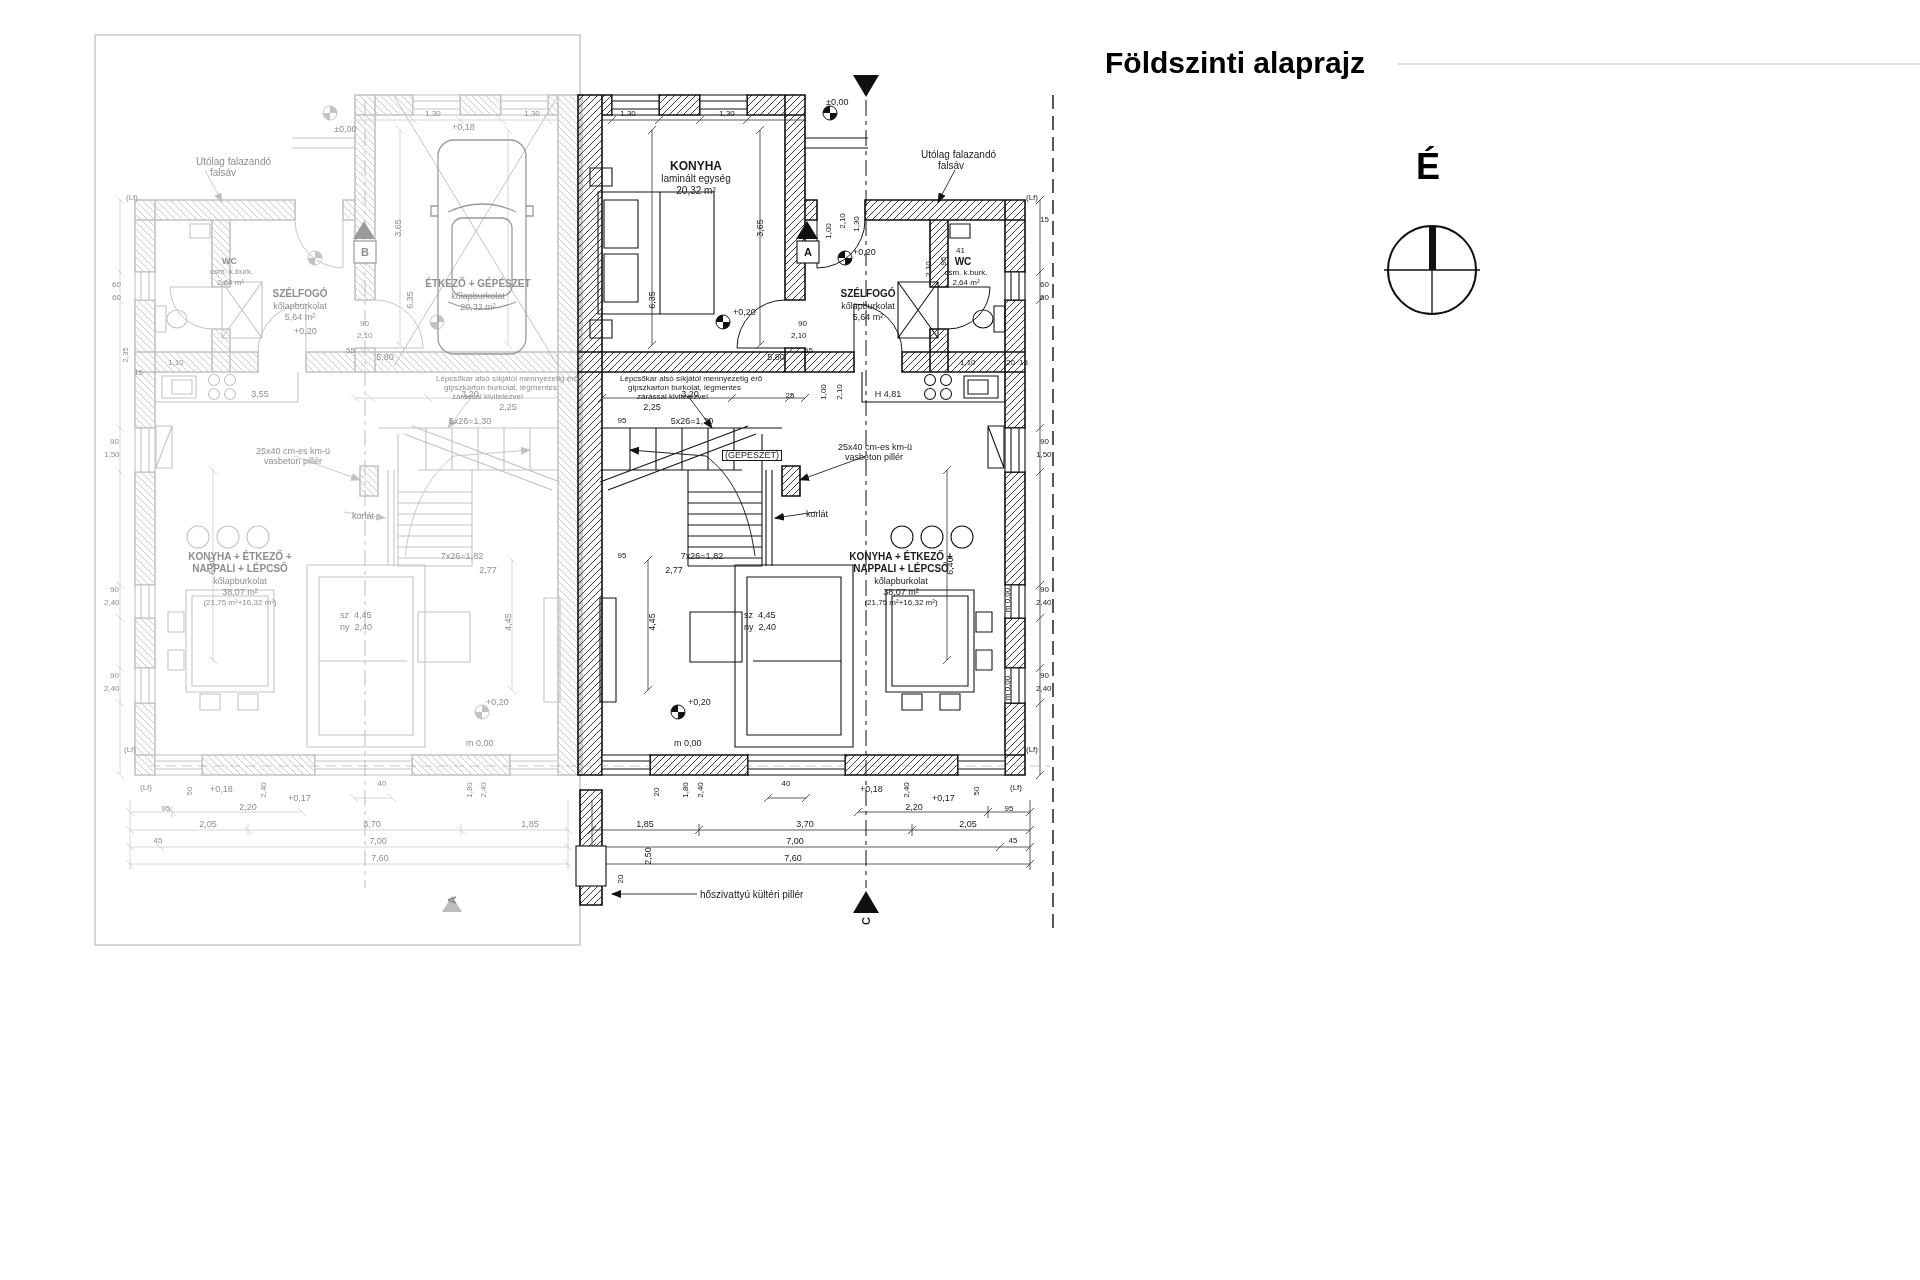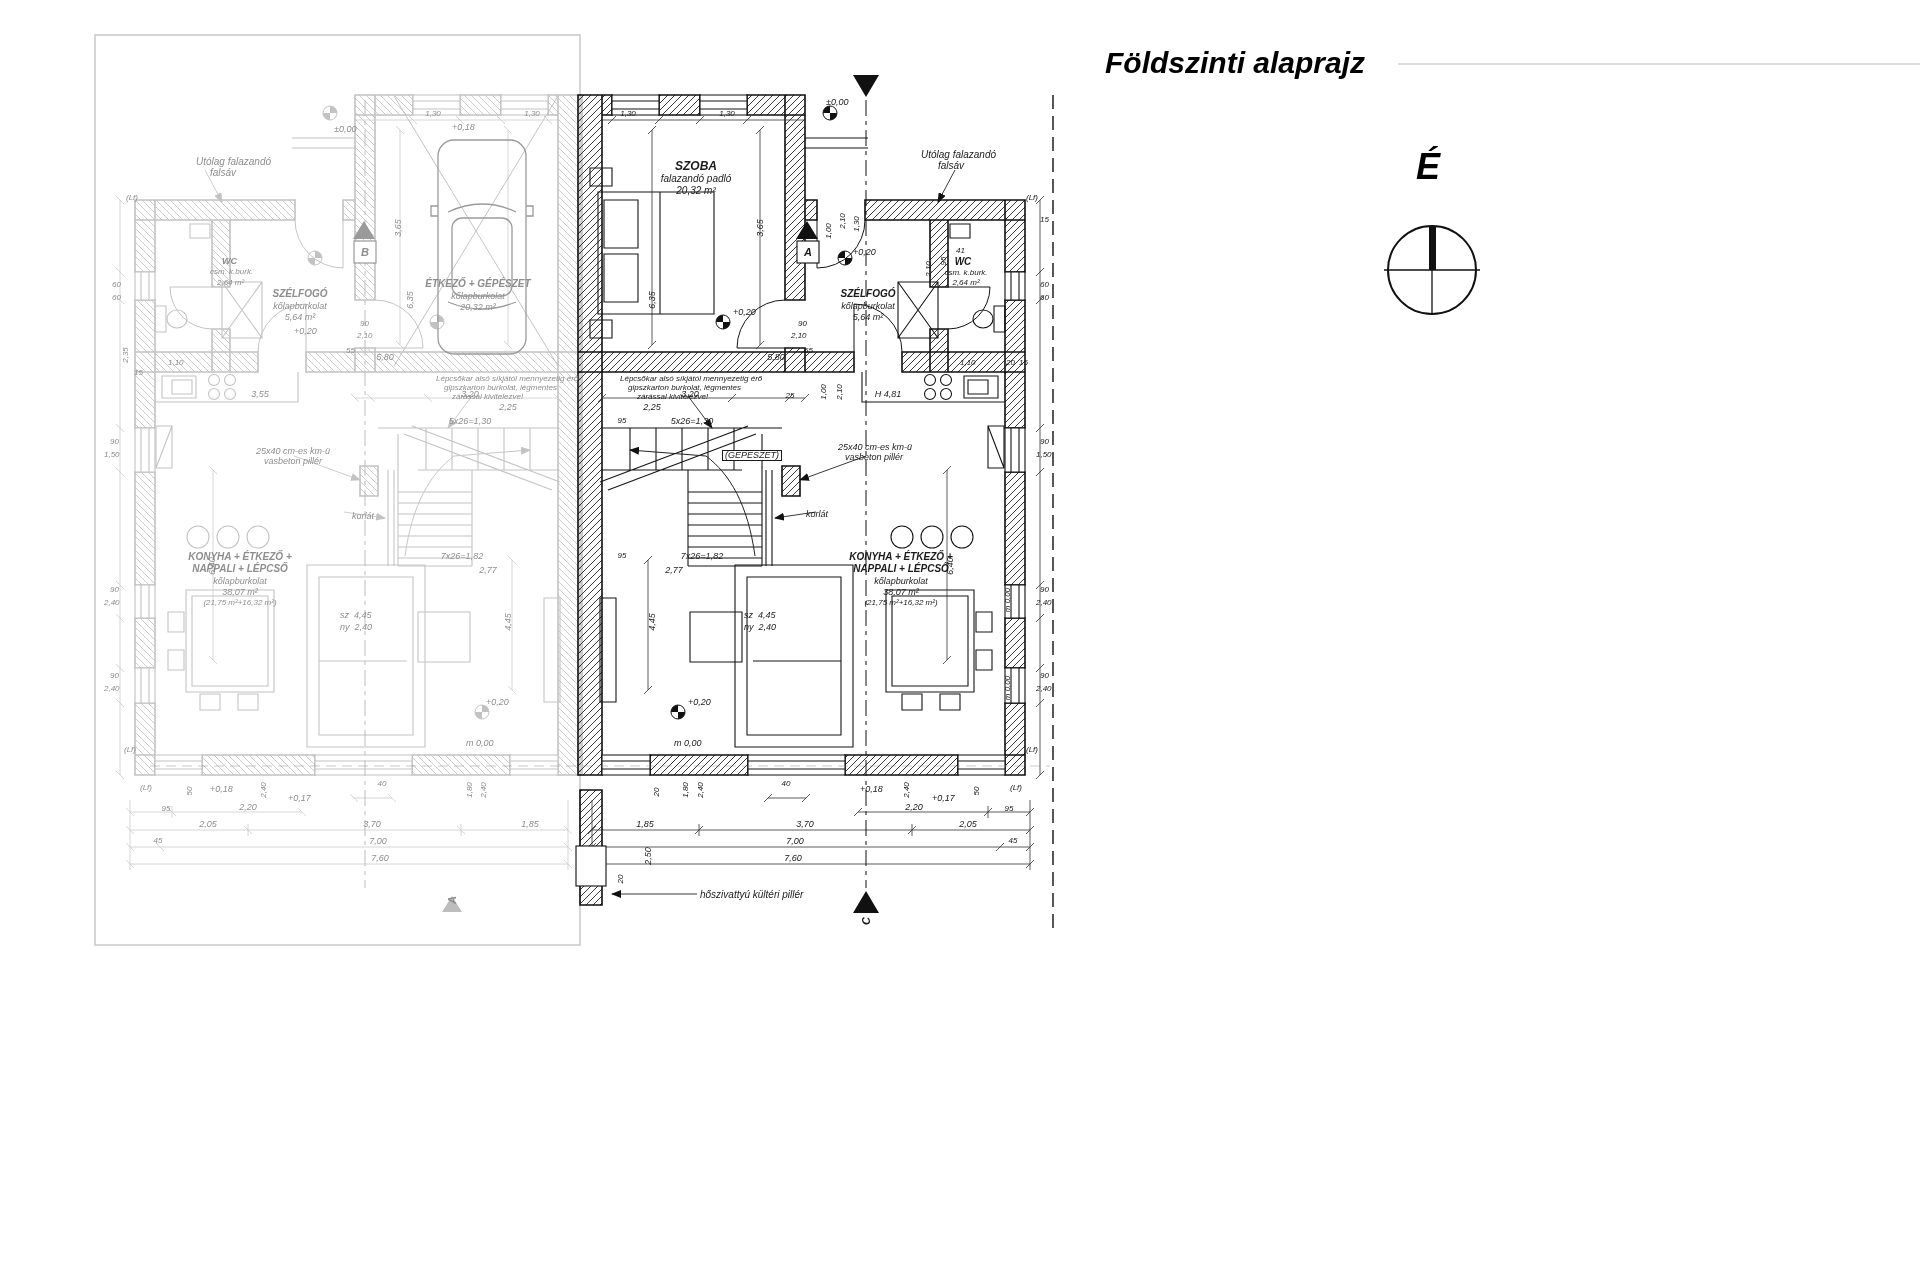--- a/index.html
+++ b/index.html
@@ -1,17 +1,17 @@
 <!DOCTYPE html>
 <html><head>
 <meta charset="utf-8">
 <style>
   html,body{margin:0;padding:0;background:#fff;}
   .page{position:relative;width:1920px;height:1280px;background:#fff;overflow:hidden;
-        font-family:"Liberation Sans",sans-serif;font-style:italic;}
+        font-family:"Liberation Sans",sans-serif;}
   .page svg{position:absolute;left:0;top:0;}
   .labels{position:absolute;left:0;top:0;width:1920px;height:1280px;pointer-events:none;}
   .lb{position:absolute;white-space:pre;color:#1a1a1a;line-height:1;}
   .lb.f{color:#8e8e8e;}
   .lb.b{font-weight:bold;}
   .lb.bx{border:1px solid currentColor;padding:0 2px;background:#fff;}
   .title{position:absolute;left:1105px;top:46px;font-size:30px;font-weight:bold;color:#000;}
   .north{position:absolute;left:1416px;top:146px;font-size:36px;font-weight:bold;color:#000;}
   
   .wall{fill:url(#hat);stroke:#0f0f0f;stroke-width:1.6;}
@@ -120,22 +120,22 @@
     <circle cx="1432" cy="270" r="44" fill="none" stroke="#111" stroke-width="2"></circle>
     <path d="M1384,270H1480" stroke="#111" stroke-width="1.3"></path>
     <rect x="1429" y="226" width="7" height="44" fill="#111"></rect>
     <path d="M1432,270V314" stroke="#111" stroke-width="1.3"></path>
   </g>
 </svg>
 
 <div class="title">Földszinti alaprajz</div>
 <div class="north">É</div>
 <div class="labels">
-      <span class="lb b" style="left: 696px; top: 166px; font-size: 12px; transform: translate(-50%, -50%); transform-origin: center center;">SZOBA</span>
-      <span class="lb" style="left: 696px; top: 179px; font-size: 10px; transform: translate(-50%, -50%); transform-origin: center center;">falazandó padló</span>
+      <span class="lb b" style="left: 696px; top: 166px; font-size: 12px; transform: translate(-50%, -50%); transform-origin: center center;">KONYHA</span>
+      <span class="lb" style="left: 696px; top: 179px; font-size: 10px; transform: translate(-50%, -50%); transform-origin: center center;">laminált egység</span>
       <span class="lb" style="left: 696px; top: 191px; font-size: 10px; transform: translate(-50%, -50%); transform-origin: center center;">20,32 m²</span>
       <span class="lb b" style="left: 868px; top: 294px; font-size: 10px; transform: translate(-50%, -50%); transform-origin: center center;">SZÉLFOGÓ</span>
       <span class="lb" style="left: 868px; top: 306px; font-size: 9px; transform: translate(-50%, -50%); transform-origin: center center;">kőlapburkolat</span>
       <span class="lb" style="left: 868px; top: 317px; font-size: 9px; transform: translate(-50%, -50%); transform-origin: center center;">5,64 m²</span>
       <span class="lb b" style="left: 963px; top: 262px; font-size: 10px; transform: translate(-50%, -50%); transform-origin: center center;">WC</span>
       <span class="lb" style="left: 966px; top: 273px; font-size: 8px; transform: translate(-50%, -50%); transform-origin: center center;">csm. k.burk.</span>
       <span class="lb" style="left: 966px; top: 283px; font-size: 8px; transform: translate(-50%, -50%); transform-origin: center center;">2,64 m²</span>
       <span class="lb b" style="left: 901px; top: 557px; font-size: 10px; transform: translate(-50%, -50%); transform-origin: center center;">KONYHA + ÉTKEZŐ +</span>
       <span class="lb b" style="left: 901px; top: 569px; font-size: 10px; transform: translate(-50%, -50%); transform-origin: center center;">NAPPALI + LÉPCSŐ</span>
       <span class="lb" style="left: 901px; top: 581px; font-size: 9px; transform: translate(-50%, -50%); transform-origin: center center;">kőlapburkolat</span>

